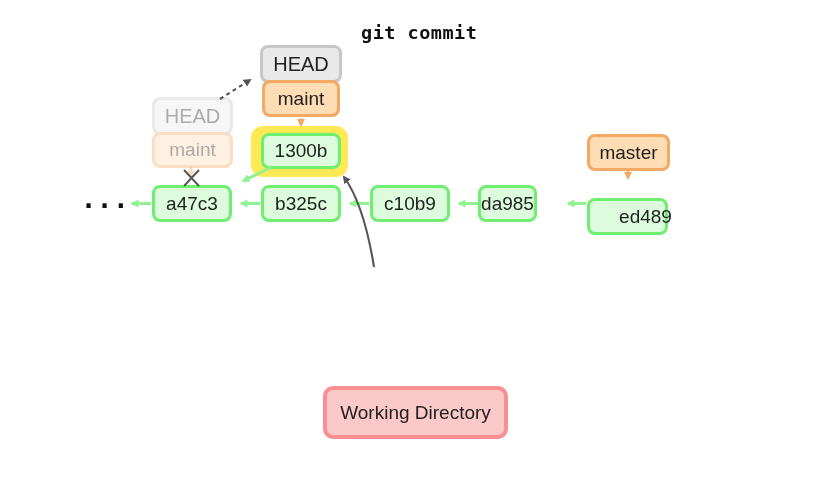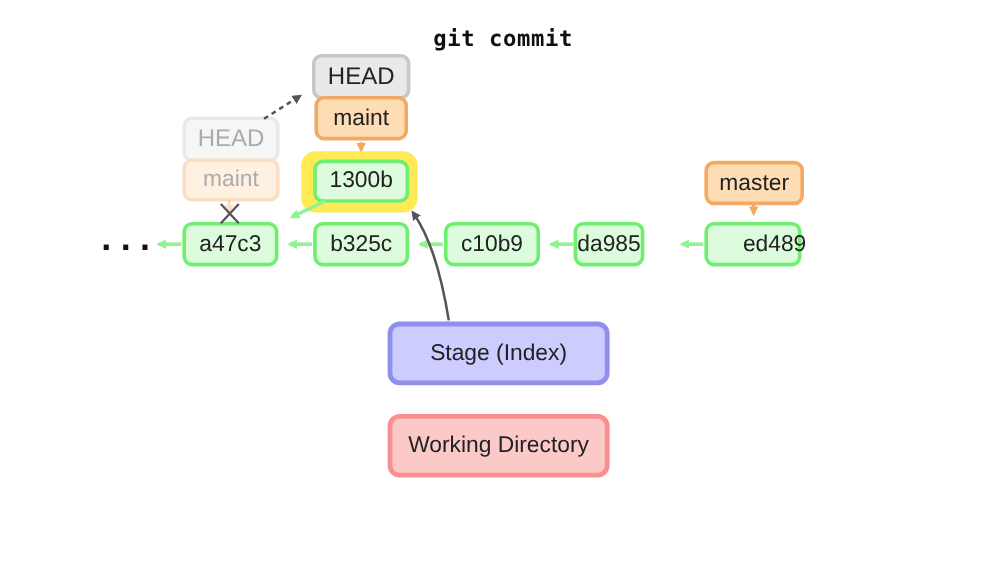--- a/index.html
+++ b/index.html
@@ -15,21 +15,21 @@
     display:flex; align-items:center; justify-content:center;
     box-sizing:border-box;
     font-size:19px;
     color:var(--text,#222);
     white-space:nowrap;
   }
   .box.green  { background:var(--green-fill,#ddfcdd);  border:3px solid var(--green-border,#70ee70);  border-radius:8px; }
   .box.orangeb{ background:var(--orange-fill,#fedcb4); border:3px solid var(--orange-border,#f3a963); border-radius:8px; }
   .box.grayb  { background:var(--gray-fill,#e9e9e9);   border:3px solid var(--gray-border,#c7c7c7);   border-radius:8px; font-size:20px; }
   .box.stageb { background:var(--stage-fill,#ccccfe);  border:4px solid var(--stage-border,#8f90ee);  border-radius:10px; }
-  .box.workb  { background:var(--working-fill,#fcc9c9);border:4px solid var(--working-border,#f98f90);border-radius:10px; }
+  .box.workb  { background:var(--working-fill,#fcc9c9);border:4px solid var(--working-border,#f98f90);border-radius:10px;margin-top:41px; }
   .highlight  { position:absolute; background:var(--yellow-highlight,#ffea55); border-radius:12px; }
   .faded-group{ position:absolute; left:0; top:0; width:831px; height:485px; opacity:.38; pointer-events:none; }
   .title {
     position:absolute;
     font-family:"DejaVu Sans Mono", monospace;
     font-weight:bold; font-size:18.5px; color:#111;
     letter-spacing:0.5px;
   }
   .ellipsis {
     position:absolute;
@@ -65,25 +65,24 @@
 
   <div class="highlight" style="left:251px; top:126px; width:97px; height:51px;"></div>
   <div class="box green" style="left:261px; top:133px; width:80px; height:36px;">1300b</div>
 
   <div class="ellipsis" style="left:84px; top:186px;">...</div>
 
   <div class="box green" style="left:152px; top:185px; width:80px; height:37px;">a47c3</div>
   <div class="box green" style="left:261px; top:185px; width:80px; height:37px;text-align:right;">b325c</div>
   <div class="box green" style="left:370px; top:185px; width:80px; height:37px;">c10b9</div>
   <div class="box green" style="left:464px; top:185px; width:59px; height:37px;margin-left:14px;">da985</div>
-  <div class="box green" style="left:587px; top:185px; width:81px; height:37px;padding-left:36px;">ed489</div>
+  <div class="box green" style="left:587px; top:198px; width:81px; height:37px;padding-left:36px;">ed489</div>
 
   <div class="box orangeb" style="left:587px; top:134px; width:83px; height:37px;">master</div>
 
-  <div class="box stageb" style="left:323px; top:268px; width:185px; height:53px;">Stage (Index)</div>
   <div class="box workb" style="left:323px; top:345px; width:185px; height:53px;">Working Directory</div>
 
   <svg id="arrow-layer" viewBox="0 0 831 485">
     <defs>
       <marker id="mkg" orient="auto" markerWidth="9" markerHeight="9" refX="6.5" refY="4" markerUnits="userSpaceOnUse">
         <path class="mk-green" d="M0,0 L8,4 L0,8 Z"></path>
       </marker>
       <marker id="mko" orient="auto" markerWidth="9" markerHeight="9" refX="6" refY="4" markerUnits="userSpaceOnUse">
         <path class="mk-orange" d="M0,0 L8,4 L0,8 Z"></path>
       </marker>

